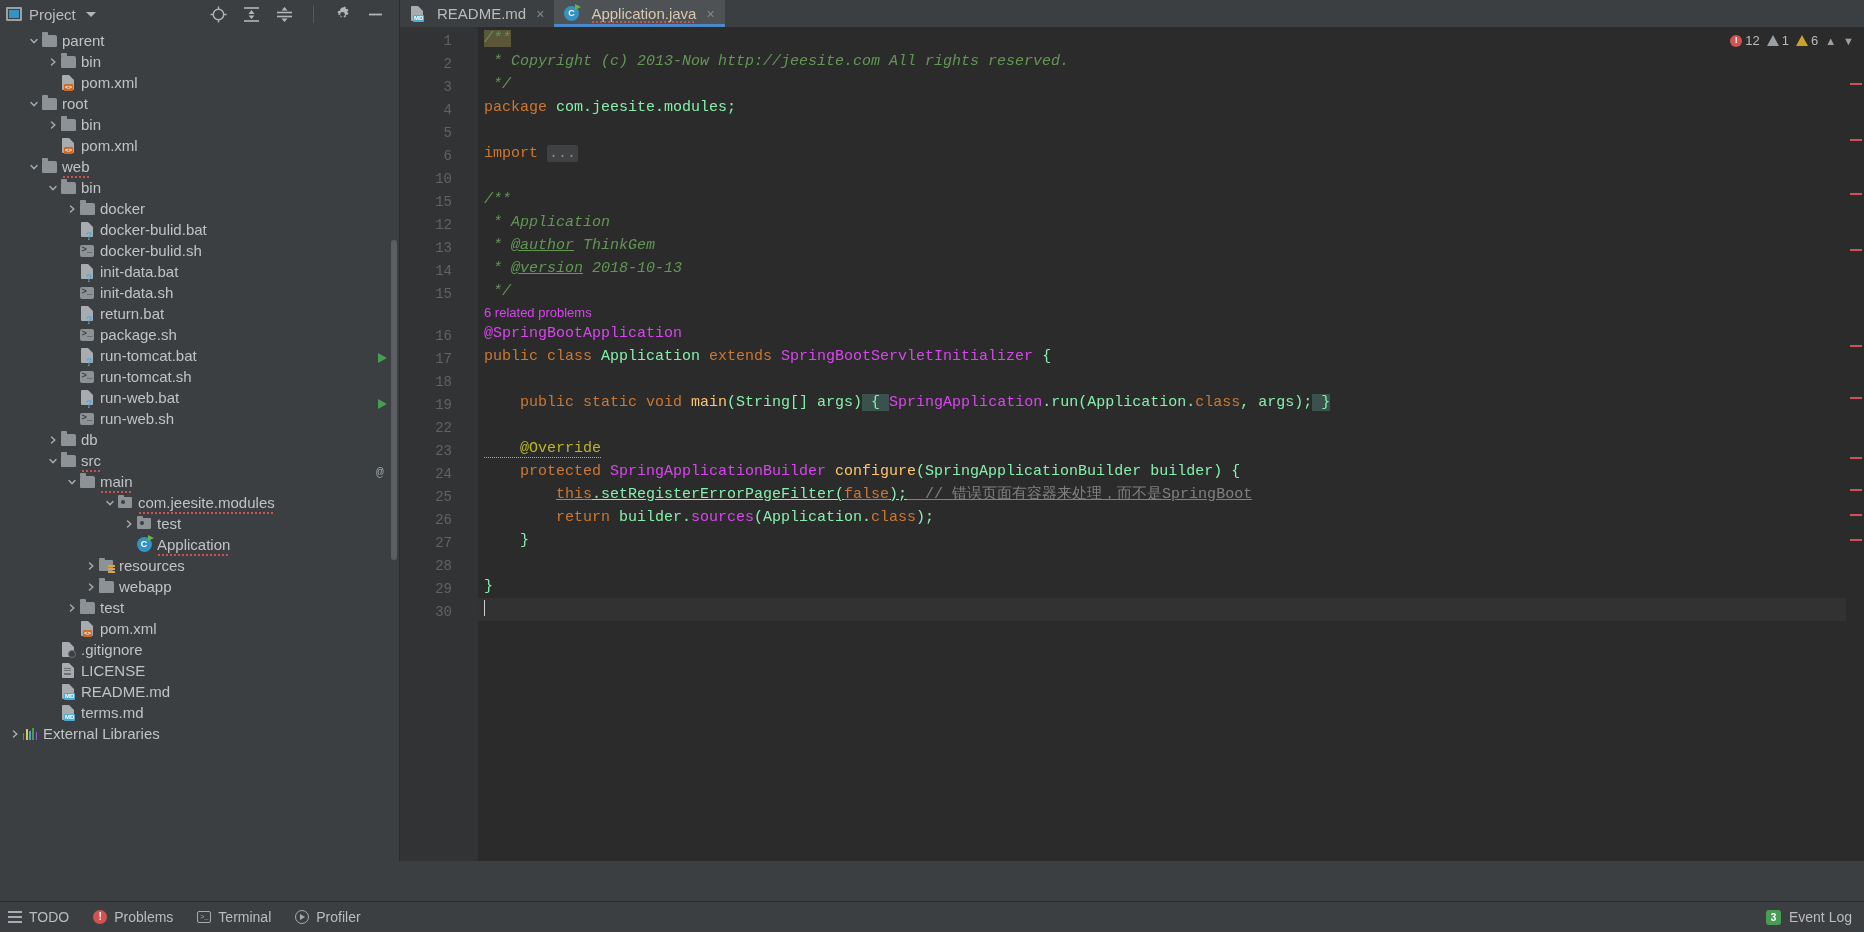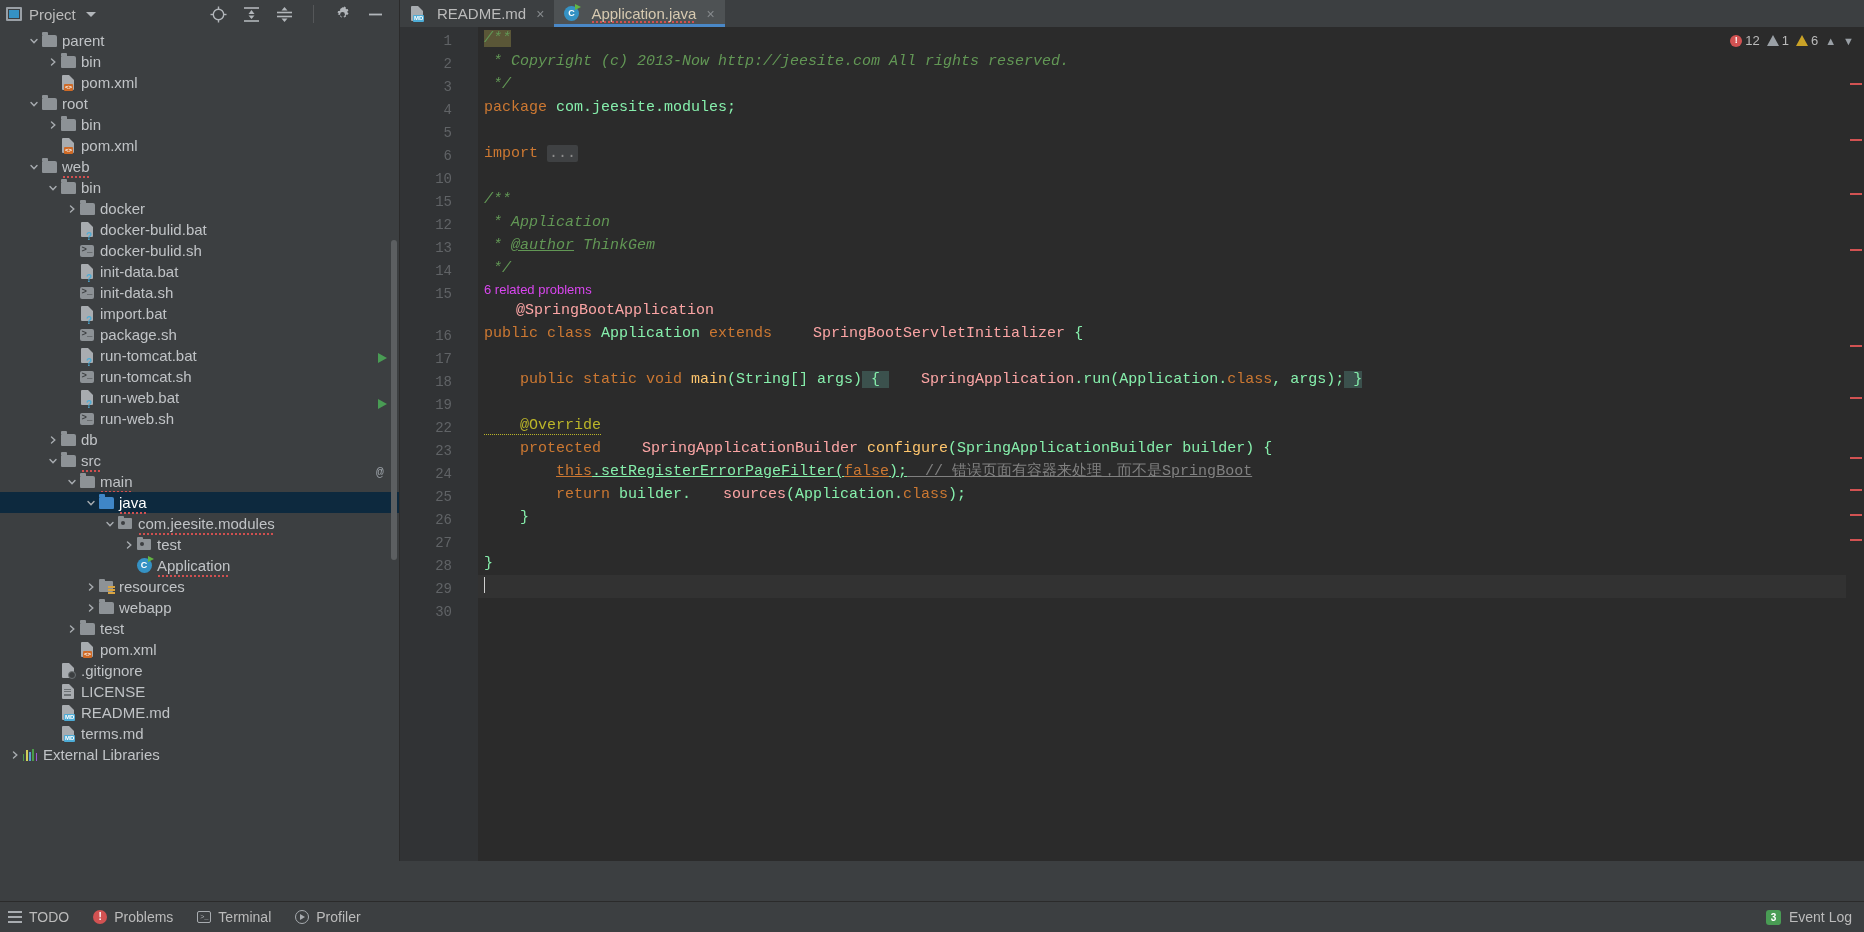--- a/index.html
+++ b/index.html
@@ -91,21 +91,21 @@
   .fold-col{width:16px;flex:none;background:#313335;position:relative;}
   .code-area{flex:1;position:relative;min-width:0;overflow:hidden;background:#2b2b2b;}
   .cline{height:23px;line-height:23px;white-space:pre;font-family:"Liberation Mono", monospace;font-size:15px;color:#a9b7c6;padding-left:6px;}
   .cline.cur{background:#323232;}
 
   .kw{color:#cc7832;}
   .cm{color:#629755;font-style:italic;}
   .cm2{color:#808080;}
   .cls{color:#86efac;}
   .ann{color:#bbb529;}
-  .red{color:#fca5a5;margin-left:32px;}
+  .red{color:#d946ef;}
   .mth{color:#ffc66d;}
   .brhl{background:#3b514d;}
   .docsel{background:#5a5637;}
   .impfold{background:#3f4143;color:#8c8c8c;border-radius:2px;padding:0 2px;}
   .ul{text-decoration:underline;}
   .warnline{border-bottom:1px dotted #bbb529;}
   .relprob{color:#d946ef;font-size:13px;font-family:"Liberation Sans",sans-serif;line-height:19px;padding-left:6px;height:19px;}
 
   .caret{display:inline-block;width:1px;height:16px;background:#cfcfcf;vertical-align:-3px;}
 
@@ -334,21 +334,21 @@
             <span class="label">init-data.sh</span>
           </div>
           <div class="row">
             <span style="display:inline-block;width:65px"></span>
             <span class="arrow"></span>
             <span class="ico">
               <span class="f-file">
                 <span class="f-badge b-q">?</span>
               </span>
             </span>
-            <span class="label">import.bat</span>
+            <span class="label">return.bat</span>
           </div>
           <div class="row">
             <span style="display:inline-block;width:65px"></span>
             <span class="arrow"></span>
             <span class="ico">
               <span class="f-sh">
                 <span>&gt;_</span>
               </span>
             </span>
             <span class="label">package.sh</span>
@@ -421,32 +421,20 @@
             <span style="display:inline-block;width:65px"></span>
             <span class="arrow">
               <svg width="10" height="10" viewBox="0 0 10 10">
                 <path d="M2 3.5 L5 6.8 L8 3.5" fill="none" stroke="#a8acb0" stroke-width="1.4" stroke-linecap="round"></path>
               </svg>
             </span>
             <span class="ico">
               <span class="f-folder"></span>
             </span>
             <span class="label sq">main</span>
-          </div>
-          <div class="row sel">
-            <span style="display:inline-block;width:84px"></span>
-            <span class="arrow">
-              <svg width="10" height="10" viewBox="0 0 10 10">
-                <path d="M2 3.5 L5 6.8 L8 3.5" fill="none" stroke="#a8acb0" stroke-width="1.4" stroke-linecap="round"></path>
-              </svg>
-            </span>
-            <span class="ico">
-              <span class="f-folder blue"></span>
-            </span>
-            <span class="label sq">java</span>
           </div>
           <div class="row">
             <span style="display:inline-block;width:103px"></span>
             <span class="arrow">
               <svg width="10" height="10" viewBox="0 0 10 10">
                 <path d="M2 3.5 L5 6.8 L8 3.5" fill="none" stroke="#a8acb0" stroke-width="1.4" stroke-linecap="round"></path>
               </svg>
             </span>
             <span class="ico">
               <span class="f-pkg"></span>
@@ -662,20 +650,21 @@
               <div class="cline"><span class="cm docsel">/**</span></div>
               <div class="cline"><span class="cm"> * Copyright (c) 2013-Now http://jeesite.com All rights reserved.</span></div>
               <div class="cline"><span class="cm"> */</span></div>
               <div class="cline"><span class="kw">package</span><span class="cls"> com.jeesite.modules;</span></div>
               <div class="cline">&nbsp;</div>
               <div class="cline"><span class="kw">import</span><span class="cls"> </span><span class="impfold">...</span></div>
               <div class="cline">&nbsp;</div>
               <div class="cline"><span class="cm">/**</span></div>
               <div class="cline"><span class="cm"> * Application</span></div>
               <div class="cline"><span class="cm"> * </span><span class="cm ul">@author</span><span class="cm"> ThinkGem</span></div>
+              <div class="cline"><span class="cm"> * </span><span class="cm ul">@version</span><span class="cm"> 2018-10-13</span></div>
               <div class="cline"><span class="cm"> */</span></div>
               <div class="relprob">6 related problems</div>
               <div class="cline"><span class="red">@SpringBootApplication</span></div>
               <div class="cline"><span class="kw">public class </span><span class="cls">Application</span><span class="kw"> extends </span><span class="red">SpringBootServletInitializer</span><span class="cls"> {</span></div>
               <div class="cline">&nbsp;</div>
               <div class="cline"><span class="kw">    public static void </span><span class="mth">main</span><span class="cls">(String[] args)</span><span class="cls brhl"> { </span><span class="red">SpringApplication</span><span class="cls">.run(Application.</span><span class="kw">class</span><span class="cls">, args);</span><span class="cls brhl"> }</span></div>
               <div class="cline">&nbsp;</div>
               <div class="cline"><span class="ann warnline">    @Override</span></div>
               <div class="cline"><span class="kw">    protected </span><span class="red">SpringApplicationBuilder </span><span class="mth">configure</span><span class="cls">(SpringApplicationBuilder builder) {</span></div>
               <div class="cline"><span class="cls">        </span><span class="kw ul">this</span><span class="cls ul">.setRegisterErrorPageFilter(</span><span class="kw ul">false</span><span class="cls ul">);</span><span class="cm2 ul">  // 错误页面有容器来处理，而不是SpringBoot</span></div>

